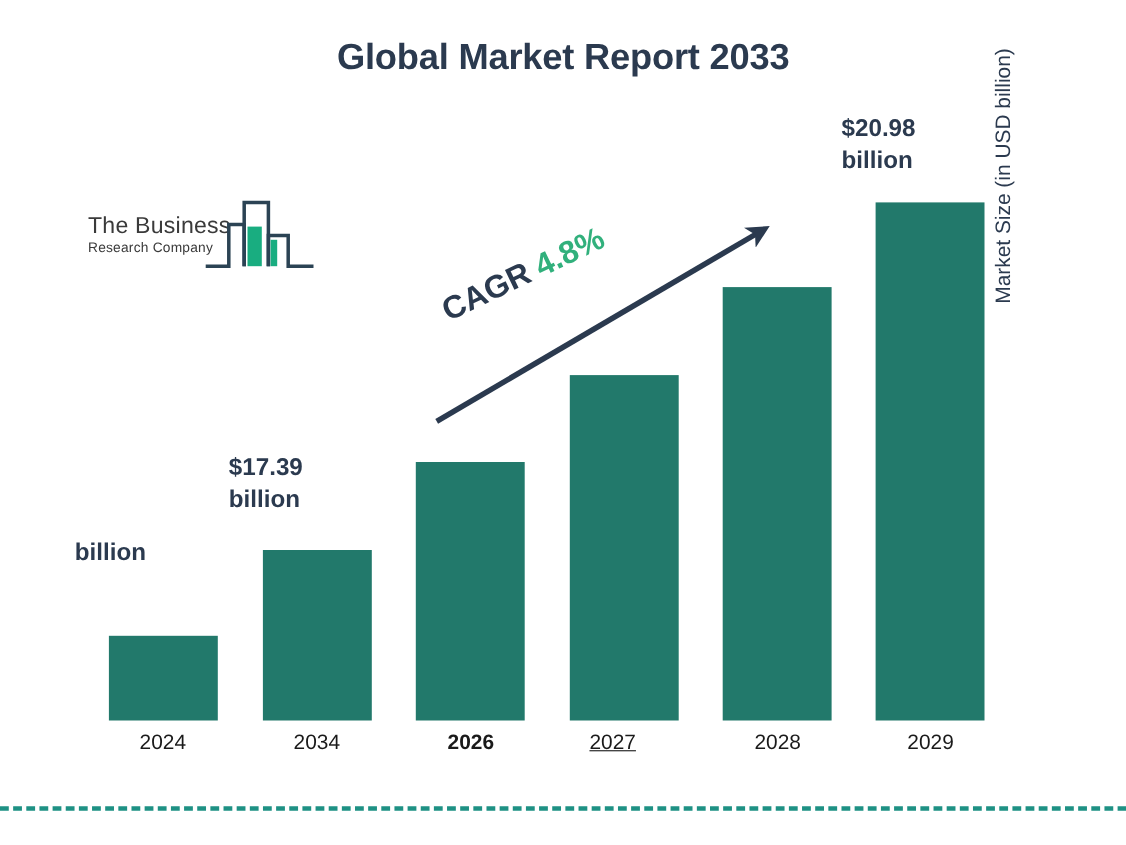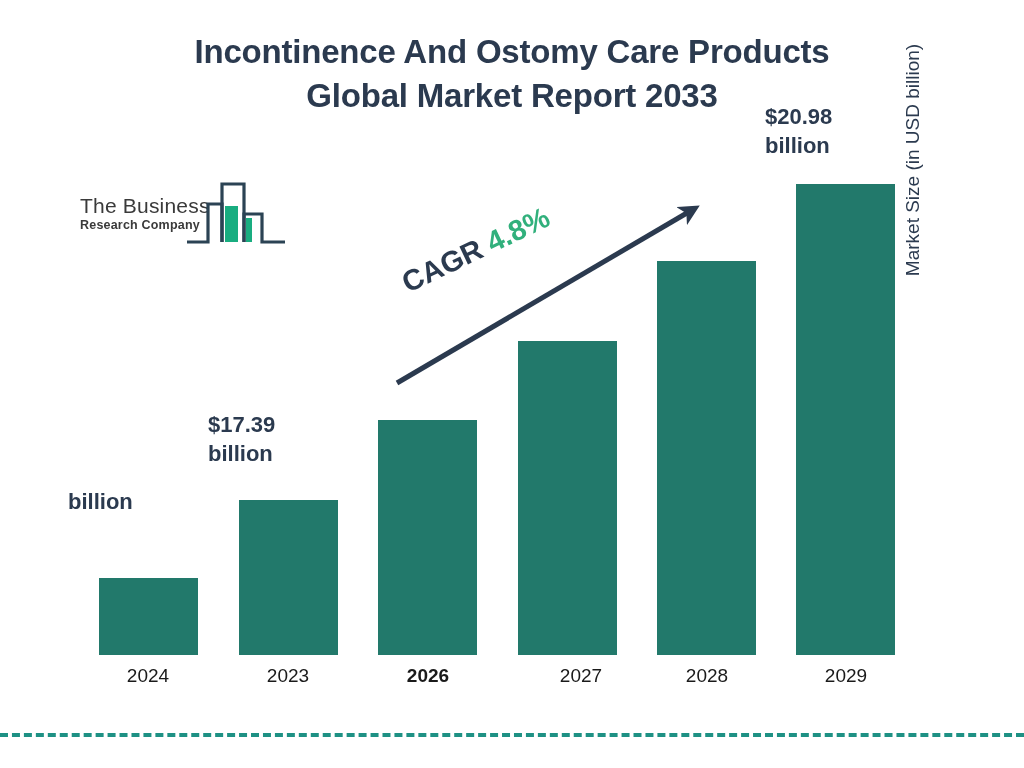--- a/index.html
+++ b/index.html
@@ -52,21 +52,21 @@
     font-size: 21px;
     line-height: 22px;
     letter-spacing: 0.2px;
     font-weight: 400;
   }
   #logo-text .sm {
     display: block;
     font-size: 12.5px;
     line-height: 15px;
     letter-spacing: 0.2px;
-    font-weight: 700;
+    font-weight: 400;
     margin-top: 1px;
   }
   #logo-mark {
     position: absolute;
     left: 108px;
     top: 0px;
   }
 
   
   #plot {
@@ -138,21 +138,20 @@
     top: 733px;
     width: 1024px;
     height: 0;
     border-top: 4px dashed #1E9184;
   }
 </style>
 </head>
 <body>
 
 <div id="chart-title">
-  <span class="line">Incontinence And Ostomy Care Products</span>
   <span class="line">Global Market Report 2033</span>
 </div>
 
 <div id="logo">
   <div id="logo-text">
     <span class="lg">The Business</span>
     <span class="sm">Research Company</span>
   </div>
   <svg id="logo-mark" width="100" height="70" viewBox="0 0 100 70">
 
@@ -180,23 +179,23 @@
   <div class="bar-value" style="left:208px; top:410px;">
     <span class="amt">$17.39</span>
     <span class="unit">billion</span>
   </div>
   <div class="bar-value" style="left:765px; top:102px;">
     <span class="amt">$20.98</span>
     <span class="unit">billion</span>
   </div>
 
   <div class="x-tick" style="left:68px;">2024</div>
-  <div class="x-tick" style="left:208px;">2023</div>
+  <div class="x-tick" style="left:208px;">2034</div>
   <div class="x-tick" style="left:348px;font-weight:bold;">2026</div>
-  <div class="x-tick" style="left:501px;">2027</div>
+  <div class="x-tick" style="left:477px;text-decoration:underline;">2027</div>
   <div class="x-tick" style="left:627px;">2028</div>
   <div class="x-tick" style="left:766px;">2029</div>
 
   <svg style="position:absolute; left:0; top:0; width:1024px; height:768px; pointer-events:none;">
     <defs>
       <marker id="arrowhead" markerWidth="4.2" markerHeight="4.2" refX="2.4" refY="2.1" orient="auto" markerUnits="strokeWidth">
         <path d="M0,0 L4.2,2.1 L0,4.2 L1.1,2.1 Z" fill="#2B3A4F"></path>
       </marker>
     </defs>
     <line x1="397" y1="383" x2="692" y2="210" stroke="#2B3A4F" stroke-width="5" stroke-linecap="butt" marker-end="url(#arrowhead)"></line>

